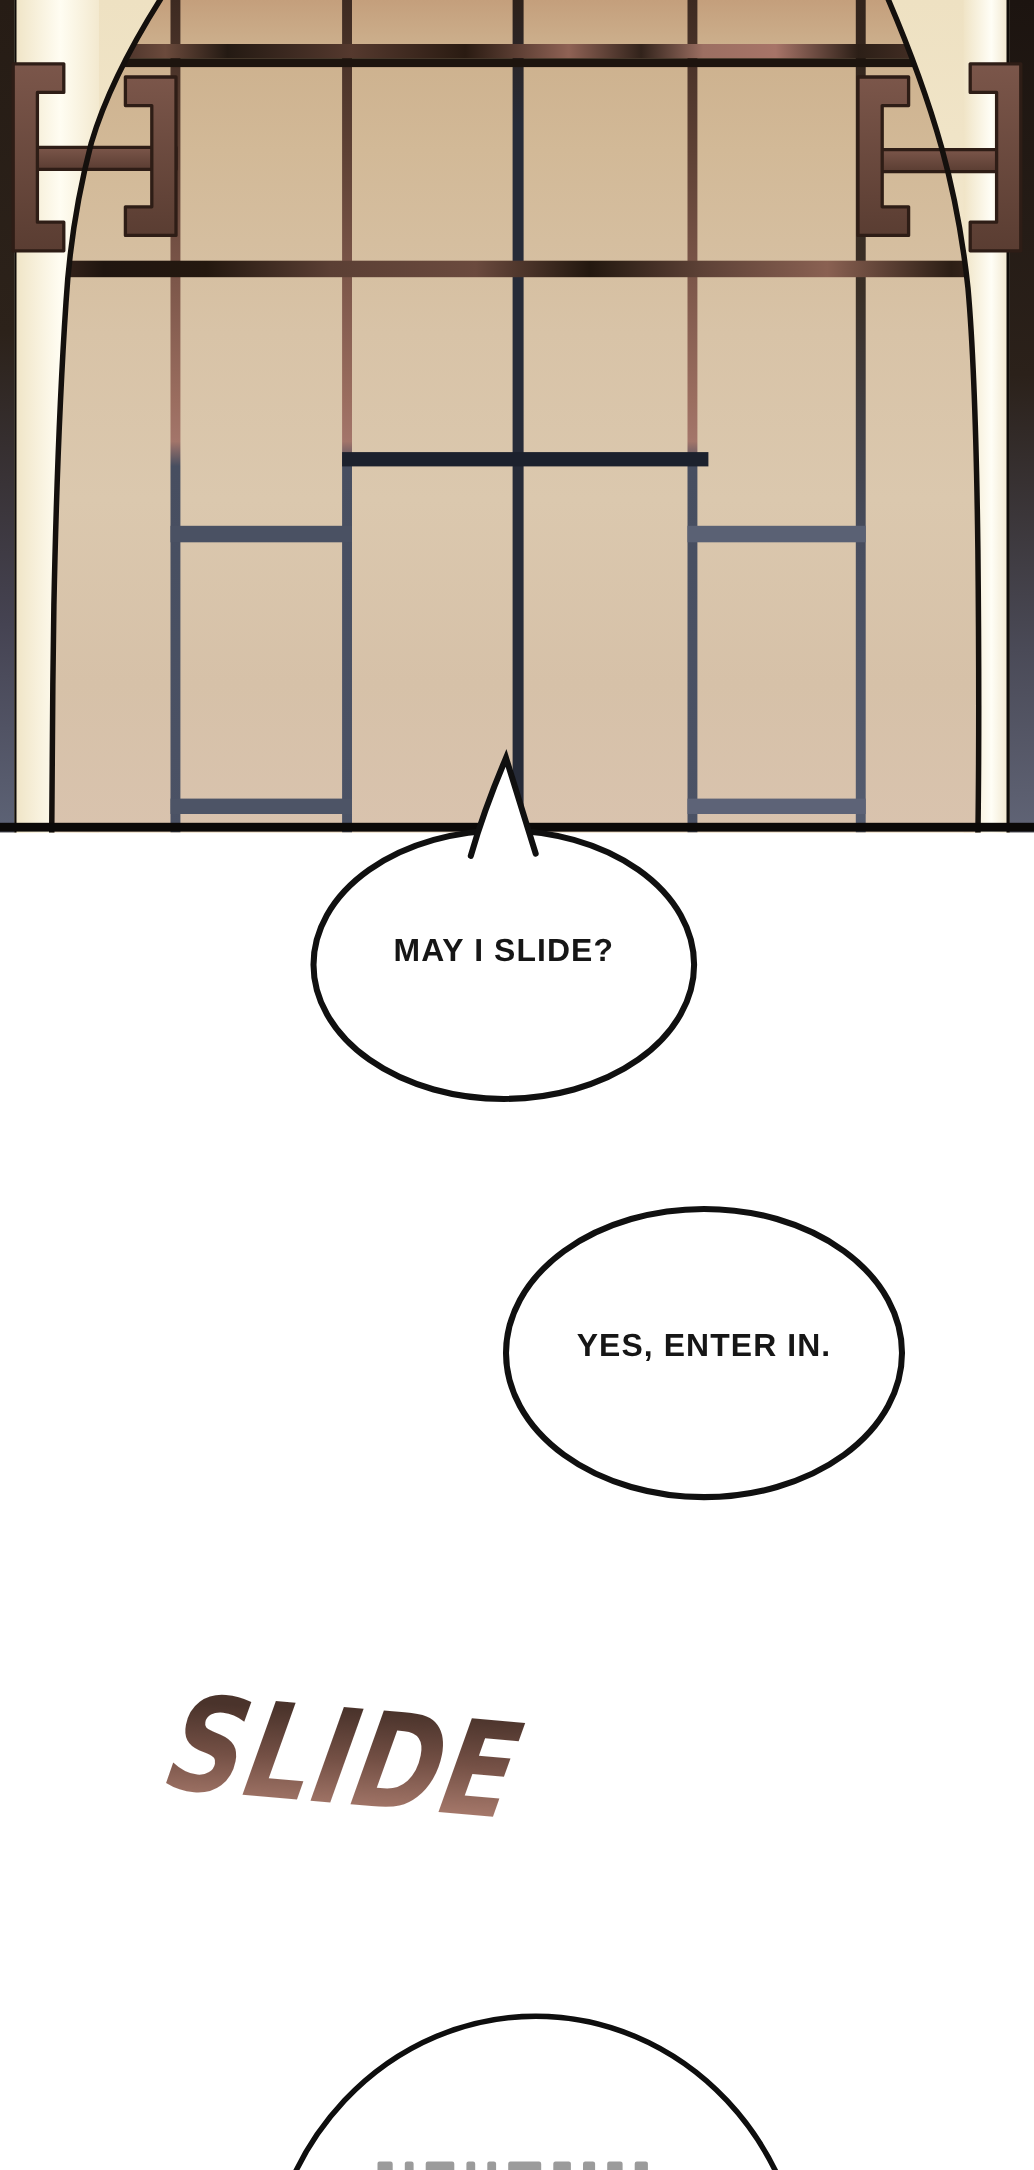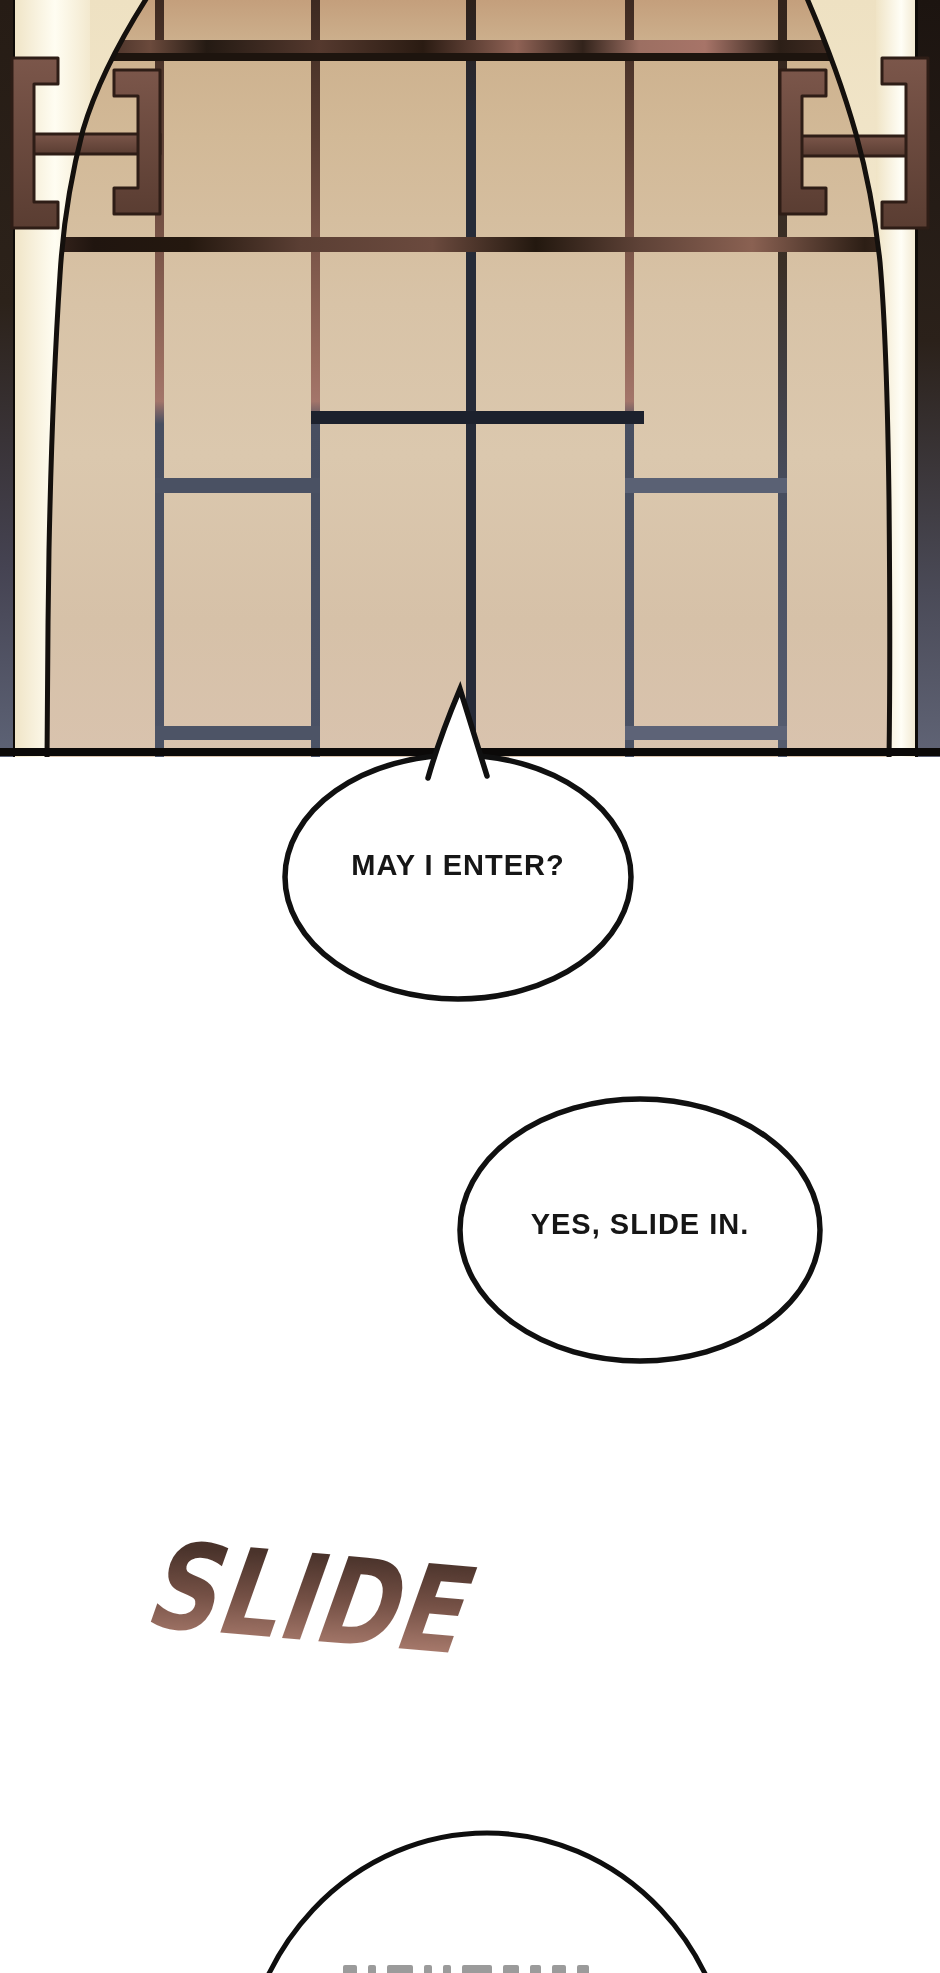--- a/index.html
+++ b/index.html
@@ -112,26 +112,26 @@
     </svg>
 
     <div class="panel-border-bottom"></div>
   </section>
 
   <svg class="bubble-svg" style="left:270px;top:668px" width="380" height="345" viewBox="0 0 380 345">
     <ellipse cx="188" cy="209" rx="173" ry="122" fill="#ffffff" stroke="#101010" stroke-width="5.5"></ellipse>
     <path d="M158,110 C170,68 182,40 190,21 C197,44 207,76 217,108 Z" fill="#ffffff"></path>
     <path d="M158,110 C170,68 182,40 190,21 C197,44 207,76 217,108" fill="none" stroke="#101010" stroke-width="5.5" stroke-linecap="round"></path>
   </svg>
-  <div class="bubble-text" style="left:280px;top:845px;width:356px;height:40px">MAY I ENTER?</div>
+  <div class="bubble-text" style="left:280px;top:845px;width:356px;height:40px">MAY I SLIDE?</div>
 
   <svg class="bubble-svg" style="left:450px;top:1090px" width="385" height="285" viewBox="0 0 385 285">
     <ellipse cx="190" cy="140" rx="180" ry="131" fill="#ffffff" stroke="#101010" stroke-width="5.5"></ellipse>
   </svg>
-  <div class="bubble-text" style="left:455px;top:1204px;width:370px;height:40px">YES, SLIDE IN.</div>
+  <div class="bubble-text" style="left:455px;top:1204px;width:370px;height:40px">YES, ENTER IN.</div>
 
   <div class="sfx-wrap">
     <span class="sfx-text">SLIDE</span>
   </div>
 
   <svg class="bubble-svg" style="left:235px;top:1828px" width="510" height="145" viewBox="0 0 510 145">
     <ellipse cx="252" cy="267" rx="246" ry="262" fill="#ffffff" stroke="#0e0e0e" stroke-width="5"></ellipse>
   </svg>
   <div class="cutoff-tops">
       <span style="width: 14px;"></span>

